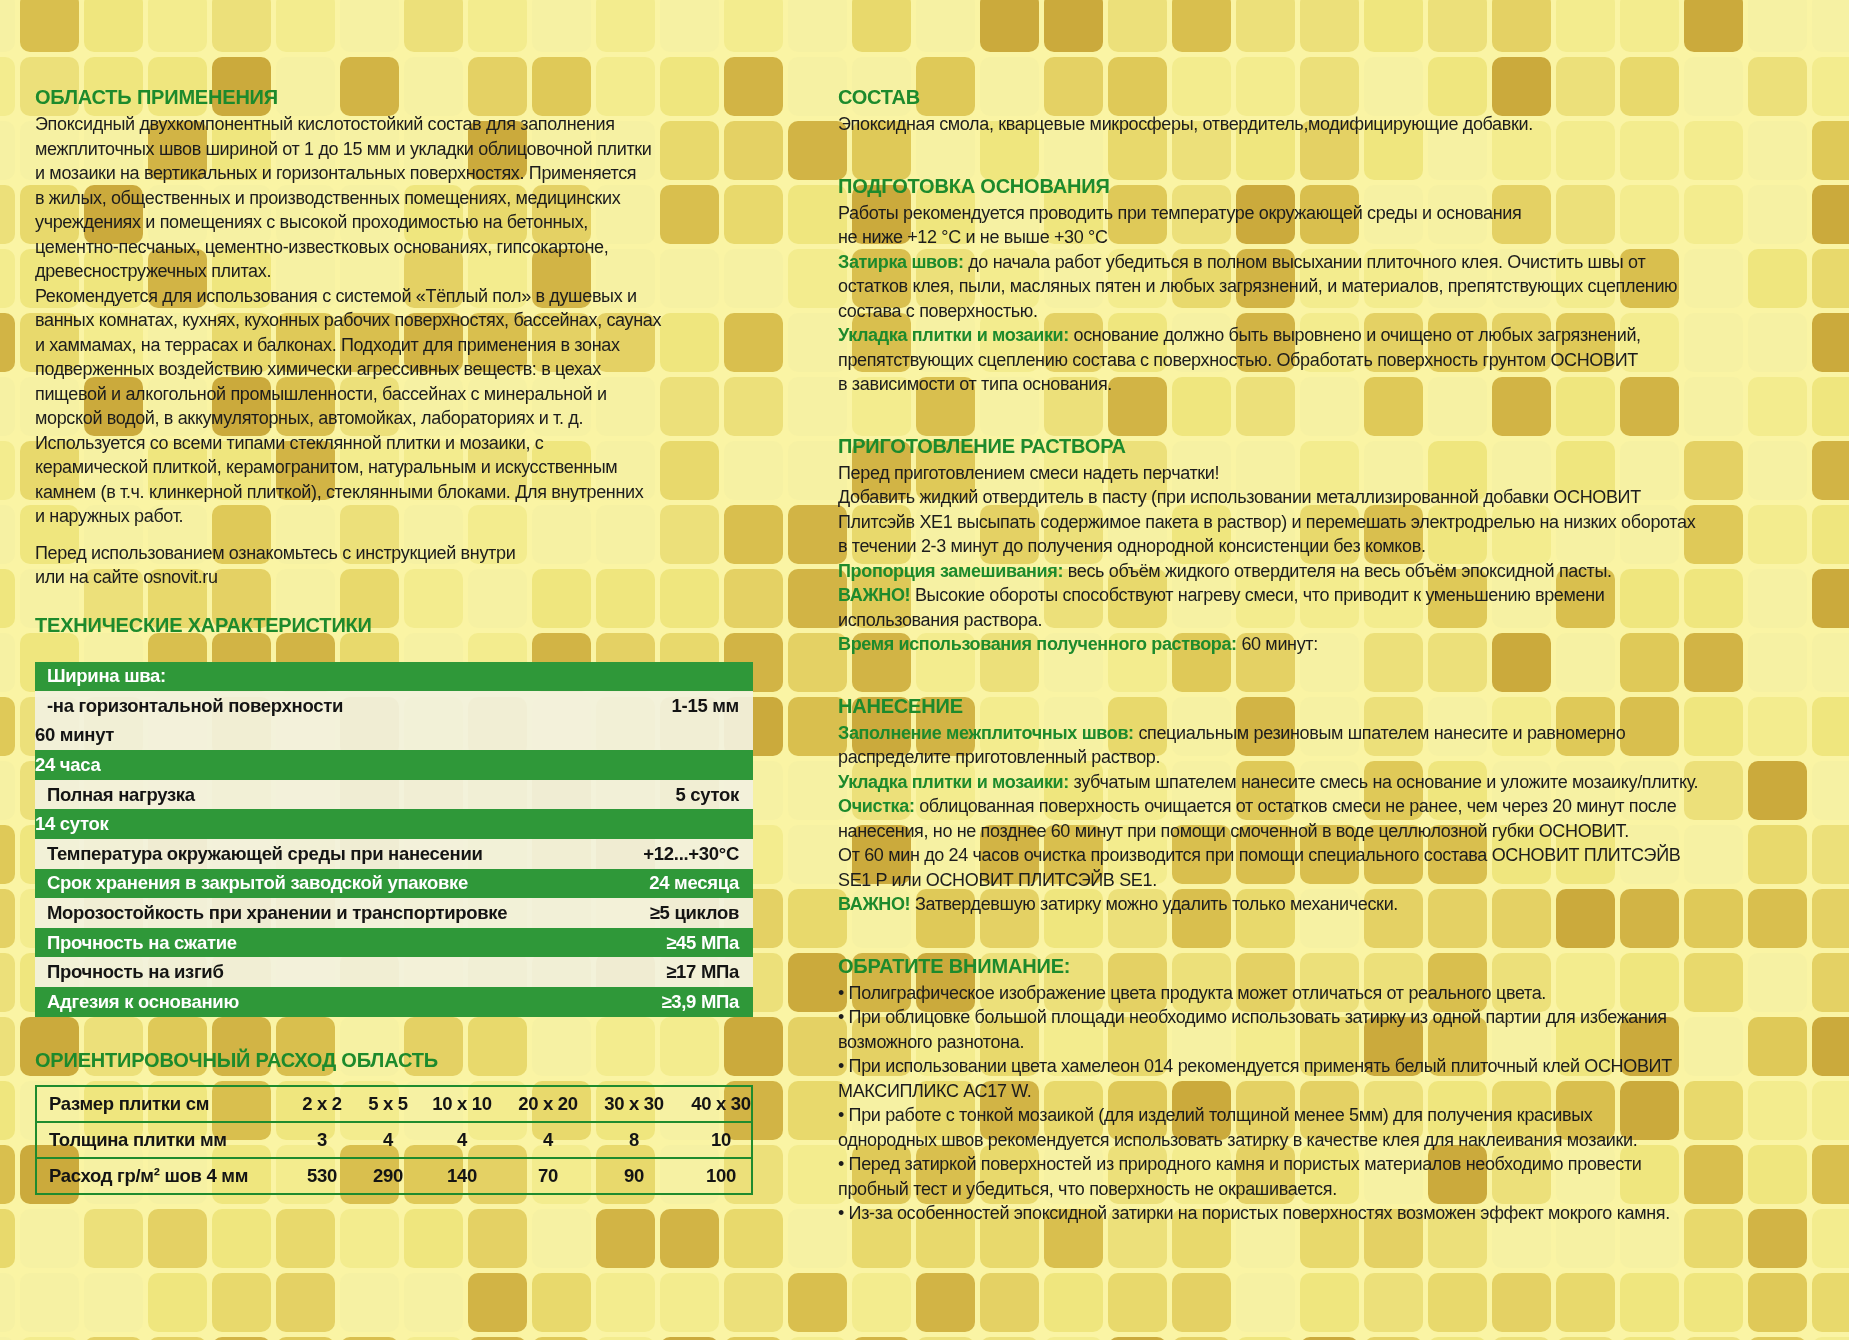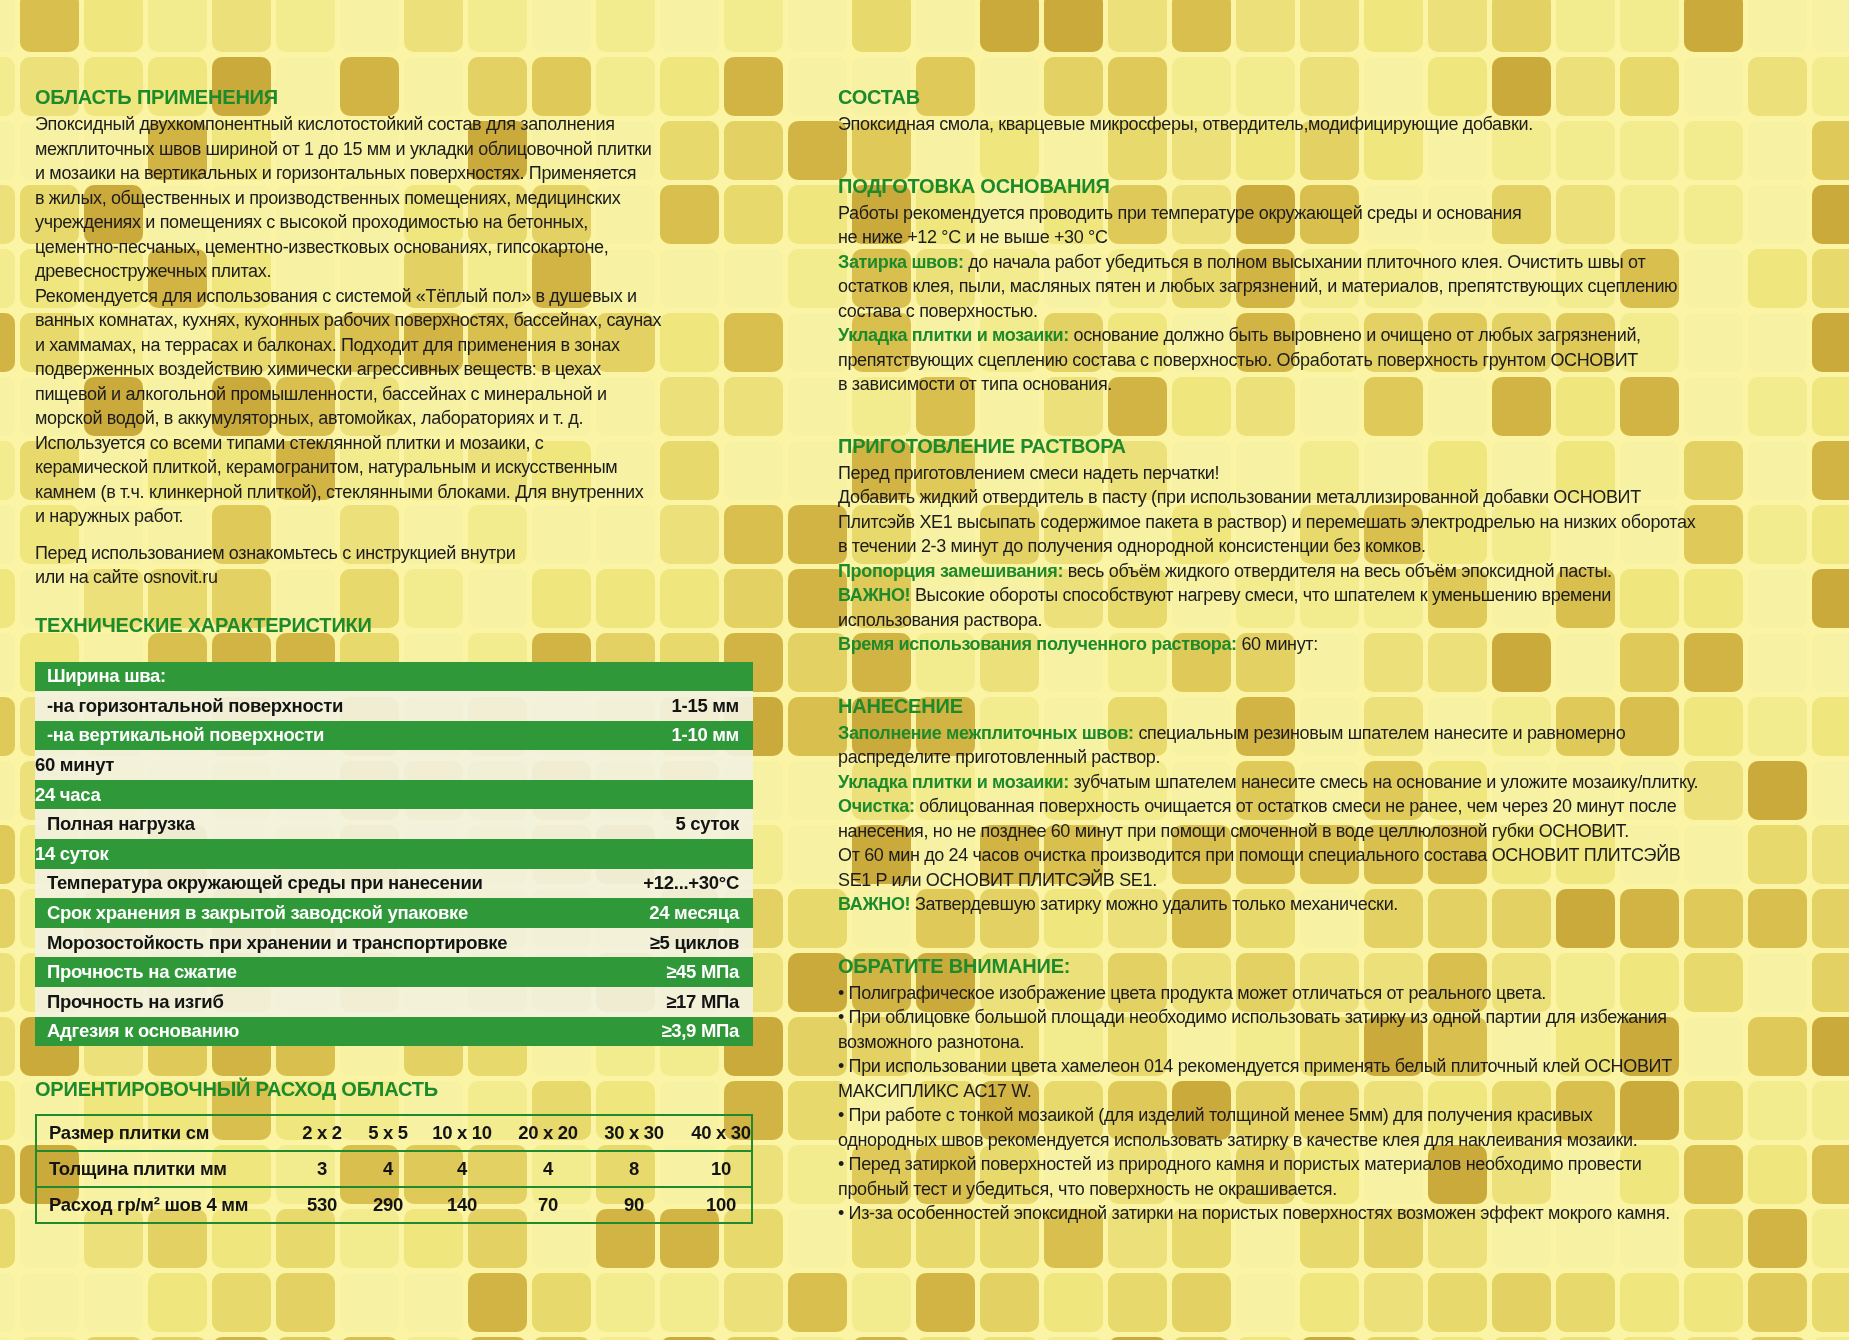--- a/index.html
+++ b/index.html
@@ -743,24 +743,20 @@
     <h2 class="sec-title" id="tech-title">ТЕХНИЧЕСКИЕ ХАРАКТЕРИСТИКИ</h2>
     <div id="tech-table">
         <div class="trow green">
           <span class="tlabel">Ширина шва:</span>
           <span class="tvalue"></span>
         </div>
         <div class="trow light">
           <span class="tlabel">-на горизонтальной поверхности</span>
           <span class="tvalue">1-15 мм</span>
         </div>
-        <div class="trow green">
-          <span class="tlabel">-на вертикальной поверхности</span>
-          <span class="tvalue">1-10 мм</span>
-        </div>
         <div class="trow light">
           <span class="tvalue">60 минут</span>
         </div>
         <div class="trow green">
           <span class="tvalue">24 часа</span>
         </div>
         <div class="trow light">
           <span class="tlabel">Полная нагрузка</span>
           <span class="tvalue">5 суток</span>
         </div>
@@ -841,21 +837,21 @@
 препятствующих сцеплению состава с поверхностью. Обработать поверхность грунтом ОСНОВИТ
 в зависимости от типа основания.</span></p>
       </div>
       <div class="r-section">
         <h2 class="sec-title">ПРИГОТОВЛЕНИЕ РАСТВОРА</h2>
         <p class="rp"><span>Перед приготовлением смеси надеть перчатки!
 Добавить жидкий отвердитель в пасту (при использовании металлизированной добавки ОСНОВИТ
 Плитсэйв ХЕ1 высыпать содержимое пакета в раствор) и перемешать электродрелью на низких оборотах
 в течении 2-3 минут до получения однородной консистенции без комков.</span></p>
         <p class="rp"><span class="lead">Пропорция замешивания:</span><span> весь объём жидкого отвердителя на весь объём эпоксидной пасты.</span></p>
-        <p class="rp"><span class="lead">ВАЖНО!</span><span> Высокие обороты способствуют нагреву смеси, что шпателем к уменьшению времени
+        <p class="rp"><span class="lead">ВАЖНО!</span><span> Высокие обороты способствуют нагреву смеси, что приводит к уменьшению времени
 использования раствора.</span></p>
         <p class="rp"><span class="lead">Время использования полученного раствора:</span><span> 60 минут:</span></p>
       </div>
       <div class="r-section">
         <h2 class="sec-title">НАНЕСЕНИЕ</h2>
         <p class="rp"><span class="lead">Заполнение межплиточных швов:</span><span> специальным резиновым шпателем нанесите и равномерно
 распределите приготовленный раствор.</span></p>
         <p class="rp"><span class="lead">Укладка плитки и мозаики:</span><span> зубчатым шпателем нанесите смесь на основание и уложите мозаику/плитку.</span></p>
         <p class="rp"><span class="lead">Очистка:</span><span> облицованная поверхность очищается от остатков смеси не ранее, чем через 20 минут после
 нанесения, но не позднее 60 минут при помощи смоченной в воде целлюлозной губки ОСНОВИТ.

